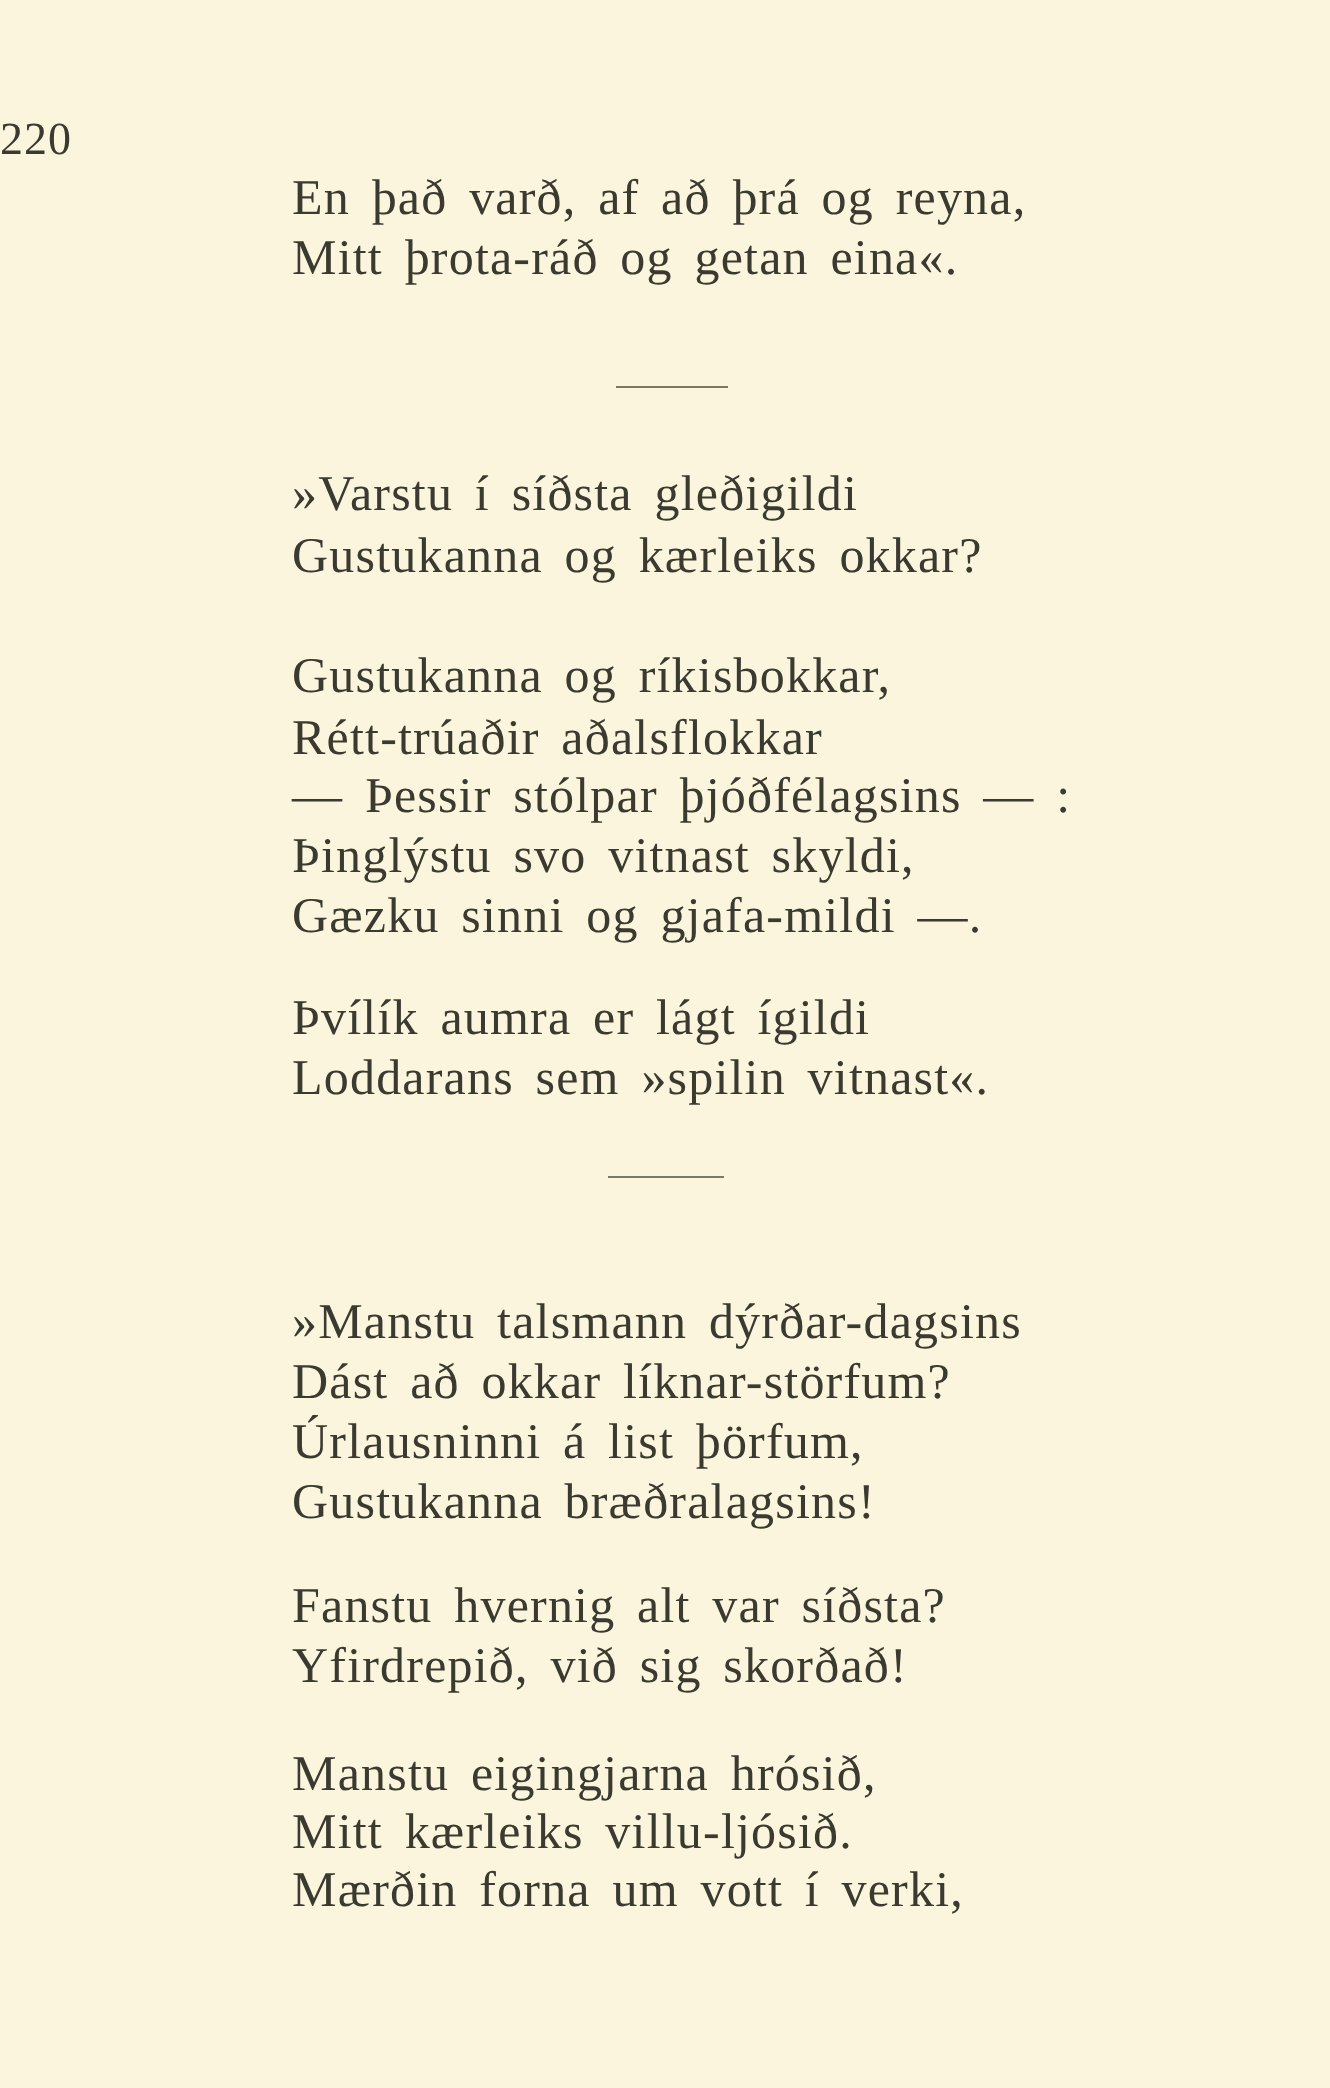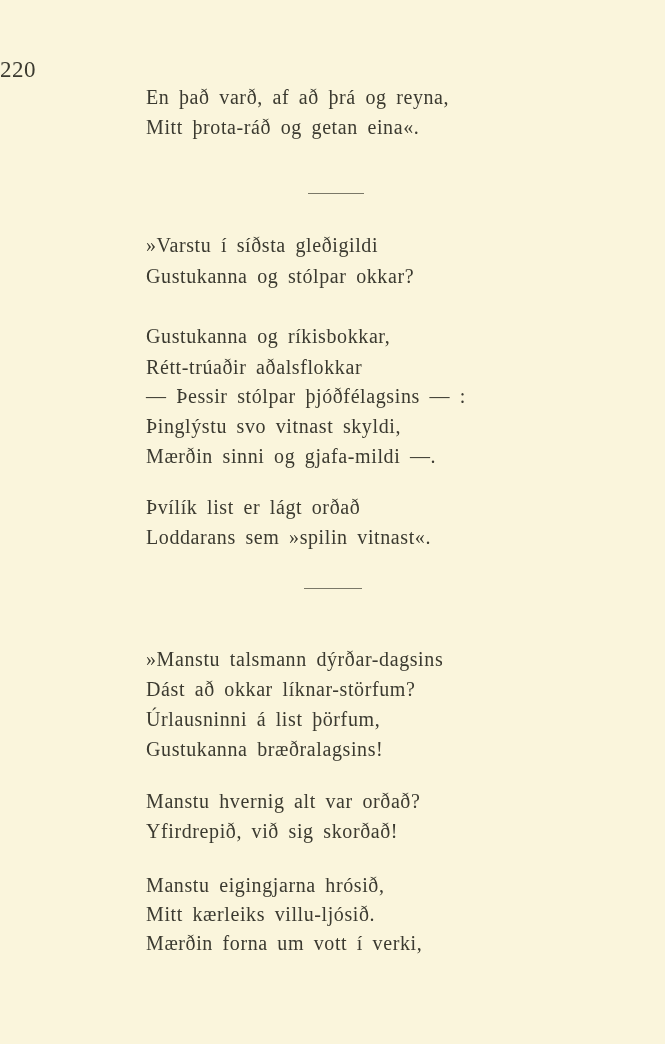--- a/index.html
+++ b/index.html
@@ -20,21 +20,21 @@
       top: 57px;
       left: 0;
       width: 665px;
       text-align: left;
       font-size: 23px;
       letter-spacing: 0.5px;
     }
     .line {
       position: absolute;
       left: 146px;
-      font-size: 20px;
+      font-size: 25px;
       white-space: nowrap;
       letter-spacing: 0.6px;
       word-spacing: 4px;
     }
     .rule {
       position: absolute;
       height: 1px;
       background: #7a7868;
     }
   </style>
@@ -46,47 +46,47 @@
 
   <div>
     <div class="line" style="top:86px">En það varð, af að þrá og reyna,</div>
     <div class="line" style="top:116px">Mitt þrota-ráð og getan eina«.</div>
   </div>
 
   <div class="rule" style="top:193px; left:308px; width:56px;"></div>
 
   <div>
     <div class="line" style="top:234px">»Varstu í síðsta gleðigildi</div>
-    <div class="line" style="top:265px">Gustukanna og stólpar okkar?</div>
+    <div class="line" style="top:265px">Gustukanna og kærleiks okkar?</div>
   </div>
 
   <div>
     <div class="line" style="top:325px">Gustukanna og ríkisbokkar,</div>
     <div class="line" style="top:356px">Rétt-trúaðir aðalsflokkar</div>
     <div class="line" style="top:385px">— Þessir stólpar þjóðfélagsins — :</div>
     <div class="line" style="top:415px">Þinglýstu svo vitnast skyldi,</div>
-    <div class="line" style="top:445px">Mærðin sinni og gjafa-mildi —.</div>
+    <div class="line" style="top:445px">Gæzku sinni og gjafa-mildi —.</div>
   </div>
 
   <div>
-    <div class="line" style="top:496px">Þvílík list er lágt orðað</div>
+    <div class="line" style="top:496px">Þvílík aumra er lágt ígildi</div>
     <div class="line" style="top:526px">Loddarans sem »spilin vitnast«.</div>
   </div>
 
   <div class="rule" style="top:588px; left:304px; width:58px;"></div>
 
   <div>
     <div class="line" style="top:648px">»Manstu talsmann dýrðar-dagsins</div>
     <div class="line" style="top:678px">Dást að okkar líknar-störfum?</div>
     <div class="line" style="top:708px">Úrlausninni á list þörfum,</div>
     <div class="line" style="top:738px">Gustukanna bræðralagsins!</div>
   </div>
 
   <div>
-    <div class="line" style="top:790px">Manstu hvernig alt var orðað?</div>
+    <div class="line" style="top:790px">Fanstu hvernig alt var síðsta?</div>
     <div class="line" style="top:820px">Yfirdrepið, við sig skorðað!</div>
   </div>
 
   <div>
     <div class="line" style="top:874px">Manstu eigingjarna hrósið,</div>
     <div class="line" style="top:903px">Mitt kærleiks villu-ljósið.</div>
     <div class="line" style="top:932px">Mærðin forna um vott í verki,</div>
   </div>
 </div>
 

